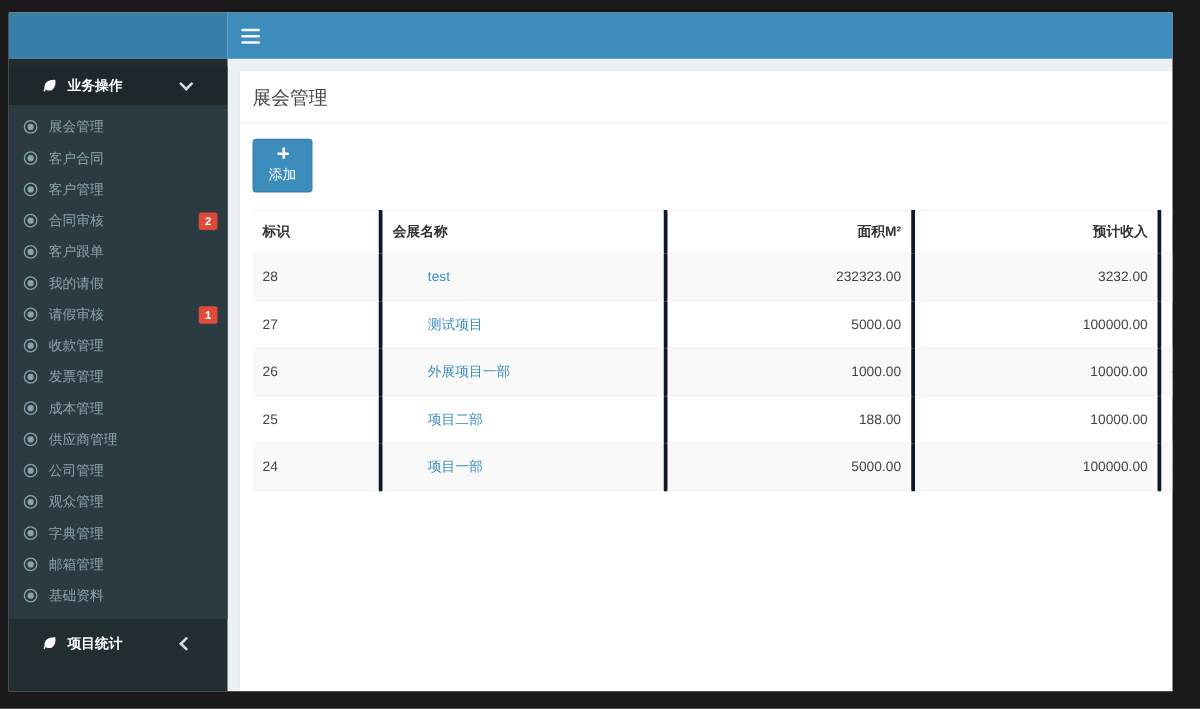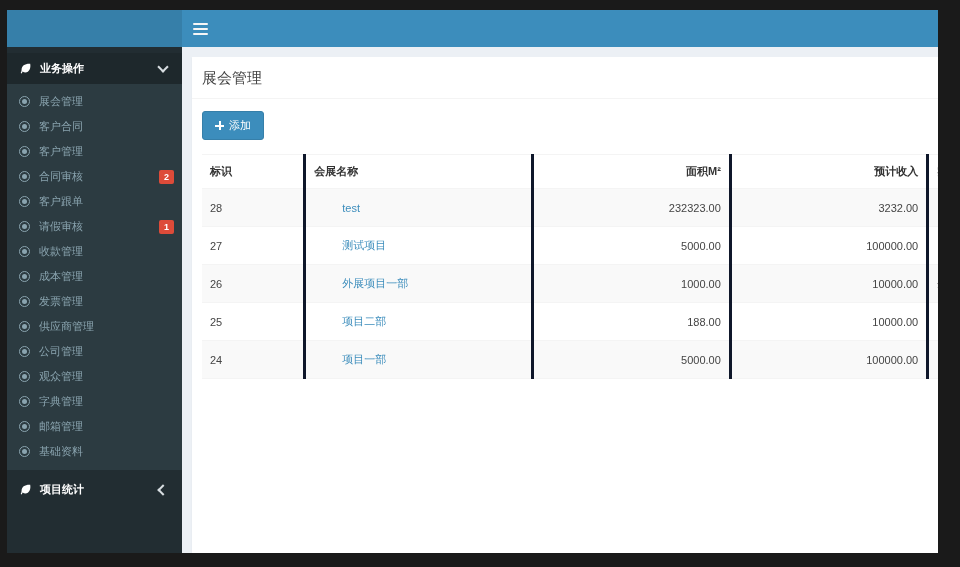--- a/index.html
+++ b/index.html
@@ -16,21 +16,21 @@
   
   .topbar{display:flex;height:37px;}
   .logo-area{width:175px;height:37px;background:#367fa9;flex:none;}
   .navbar{flex:1;background:#3c8dbc;display:flex;align-items:center;}
   .hamburger{margin-left:11px;width:15px;height:12px;display:flex;flex-direction:column;justify-content:space-between;cursor:pointer;}
   .hamburger i{display:block;height:2px;background:#f6f6f6;border-radius:1px;}
   
   .app-body{display:flex;height:506px;}
   .sidebar{width:175px;flex:none;background:#222d32;padding-top:6px;color:#b8c7ce;font-size:11px;}
   .section-header{
-    display:flex;align-items:center;padding:8px 12px;color:#fff;
+    display:flex;align-items:center;padding:8px 26px;color:#fff;
     font-weight:600;cursor:pointer;
   }
   .section-header.active{background:#1e282c;}
   .section-header .label{flex:1;margin-left:8px;}
   .leaf{width:13px;height:13px;color:#fff;flex:none;display:inline-block;}
   .chev{width:6px;height:6px;display:inline-block;border-color:#d8dee2;margin-right:3px;}
   .chev.down{border-right:2px solid #d8dee2;border-bottom:2px solid #d8dee2;transform:rotate(45deg);margin-top:-3px;}
   .chev.left{border-left:2px solid #d8dee2;border-bottom:2px solid #d8dee2;transform:rotate(45deg);}
   .submenu{background:#2c3b41;padding:5px 0 6px 0;}
   .submenu .item{
@@ -46,21 +46,21 @@
   .section-gap{margin-top:4px;}
   
   .content{flex:1;padding:10px 0 0 10px;overflow:hidden;}
   .panel{background:#fff;height:100%;box-shadow:0 1px 1px rgba(0,0,0,.08);}
   .panel-header{padding:12px 10px 10px 10px;border-bottom:1px solid #f4f4f4;}
   .panel-title{font-size:15px;color:#444;}
   .panel-body{padding:12px 0 10px 10px;}
   .btn-add{
     display:inline-flex;align-items:center;gap:5px;
     background:#3c8dbc;border:1px solid #367fa9;color:#fff;
-    font-size:11px;font-family:inherit;padding:6px 12px;border-radius:3px;cursor:pointer;
+    font-size:11px;font-family:inherit;padding:6px 12px;border-radius:3px;cursor:pointer;flex-direction:column;
   }
   .plus{position:relative;width:9px;height:9px;display:inline-block;}
   .plus::before{content:'';position:absolute;left:0;top:4px;width:9px;height:2px;background:#fff;}
   .plus::after{content:'';position:absolute;left:4px;top:0;width:2px;height:9px;background:#fff;}
   
   table{border-collapse:collapse;margin-top:14px;table-layout:fixed;width:830px;font-size:11px;}
   th,td{padding:0 8px;border-bottom:1px solid #f4f4f4;border-right:3px solid #0f172a;overflow:hidden;white-space:nowrap;}
   th{height:33px;text-align:left;color:#333;font-weight:bold;border-top:1px solid #f4f4f4;}
   td{height:37px;color:#444;}
   tr.stripe td{background:#f9f9f9;}
@@ -116,34 +116,38 @@
             <span class="dotc"></span>
             <span class="label">合同审核</span>
             <span class="badge">2</span>
           </div>
         <div class="item">
             <span class="dotc"></span>
             <span class="label">客户跟单</span>
           </div>
         <div class="item">
             <span class="dotc"></span>
+            <span class="label">我的请假</span>
+          </div>
+        <div class="item">
+            <span class="dotc"></span>
             <span class="label">请假审核</span>
             <span class="badge">1</span>
           </div>
         <div class="item">
             <span class="dotc"></span>
             <span class="label">收款管理</span>
           </div>
         <div class="item">
             <span class="dotc"></span>
+            <span class="label">发票管理</span>
+          </div>
+        <div class="item">
+            <span class="dotc"></span>
             <span class="label">成本管理</span>
-          </div>
-        <div class="item">
-            <span class="dotc"></span>
-            <span class="label">发票管理</span>
           </div>
         <div class="item">
             <span class="dotc"></span>
             <span class="label">供应商管理</span>
           </div>
         <div class="item">
             <span class="dotc"></span>
             <span class="label">公司管理</span>
           </div>
         <div class="item">

